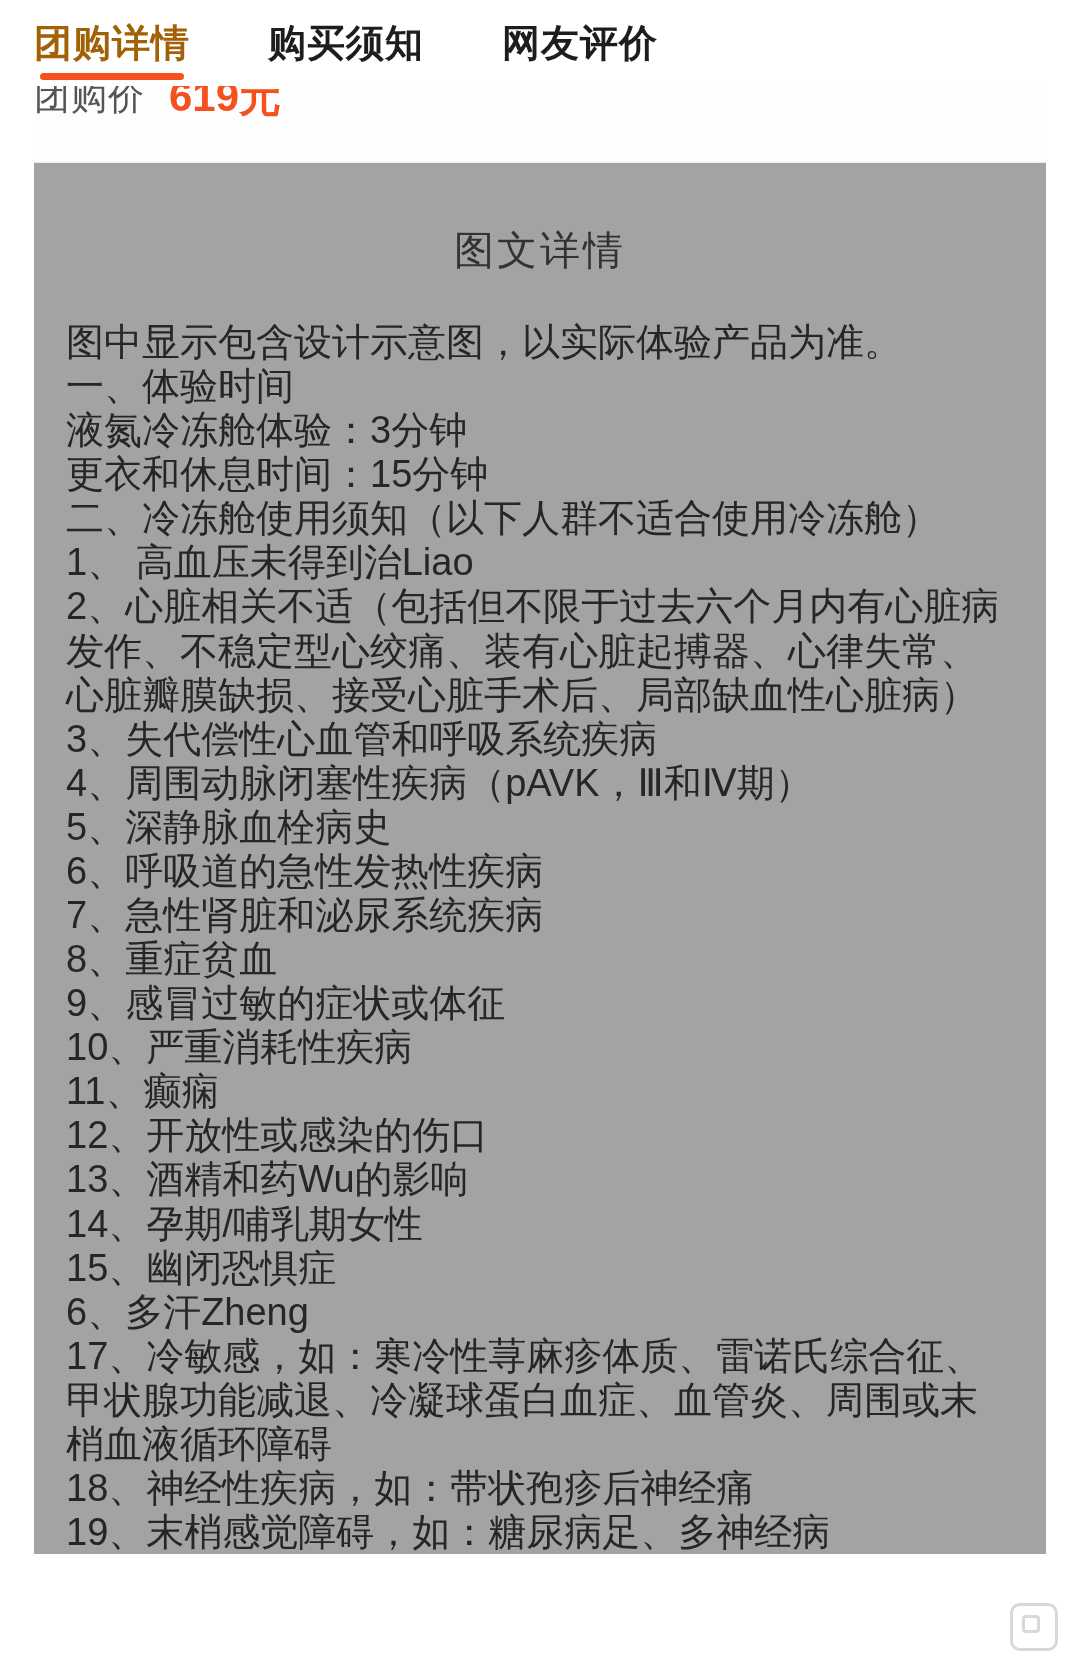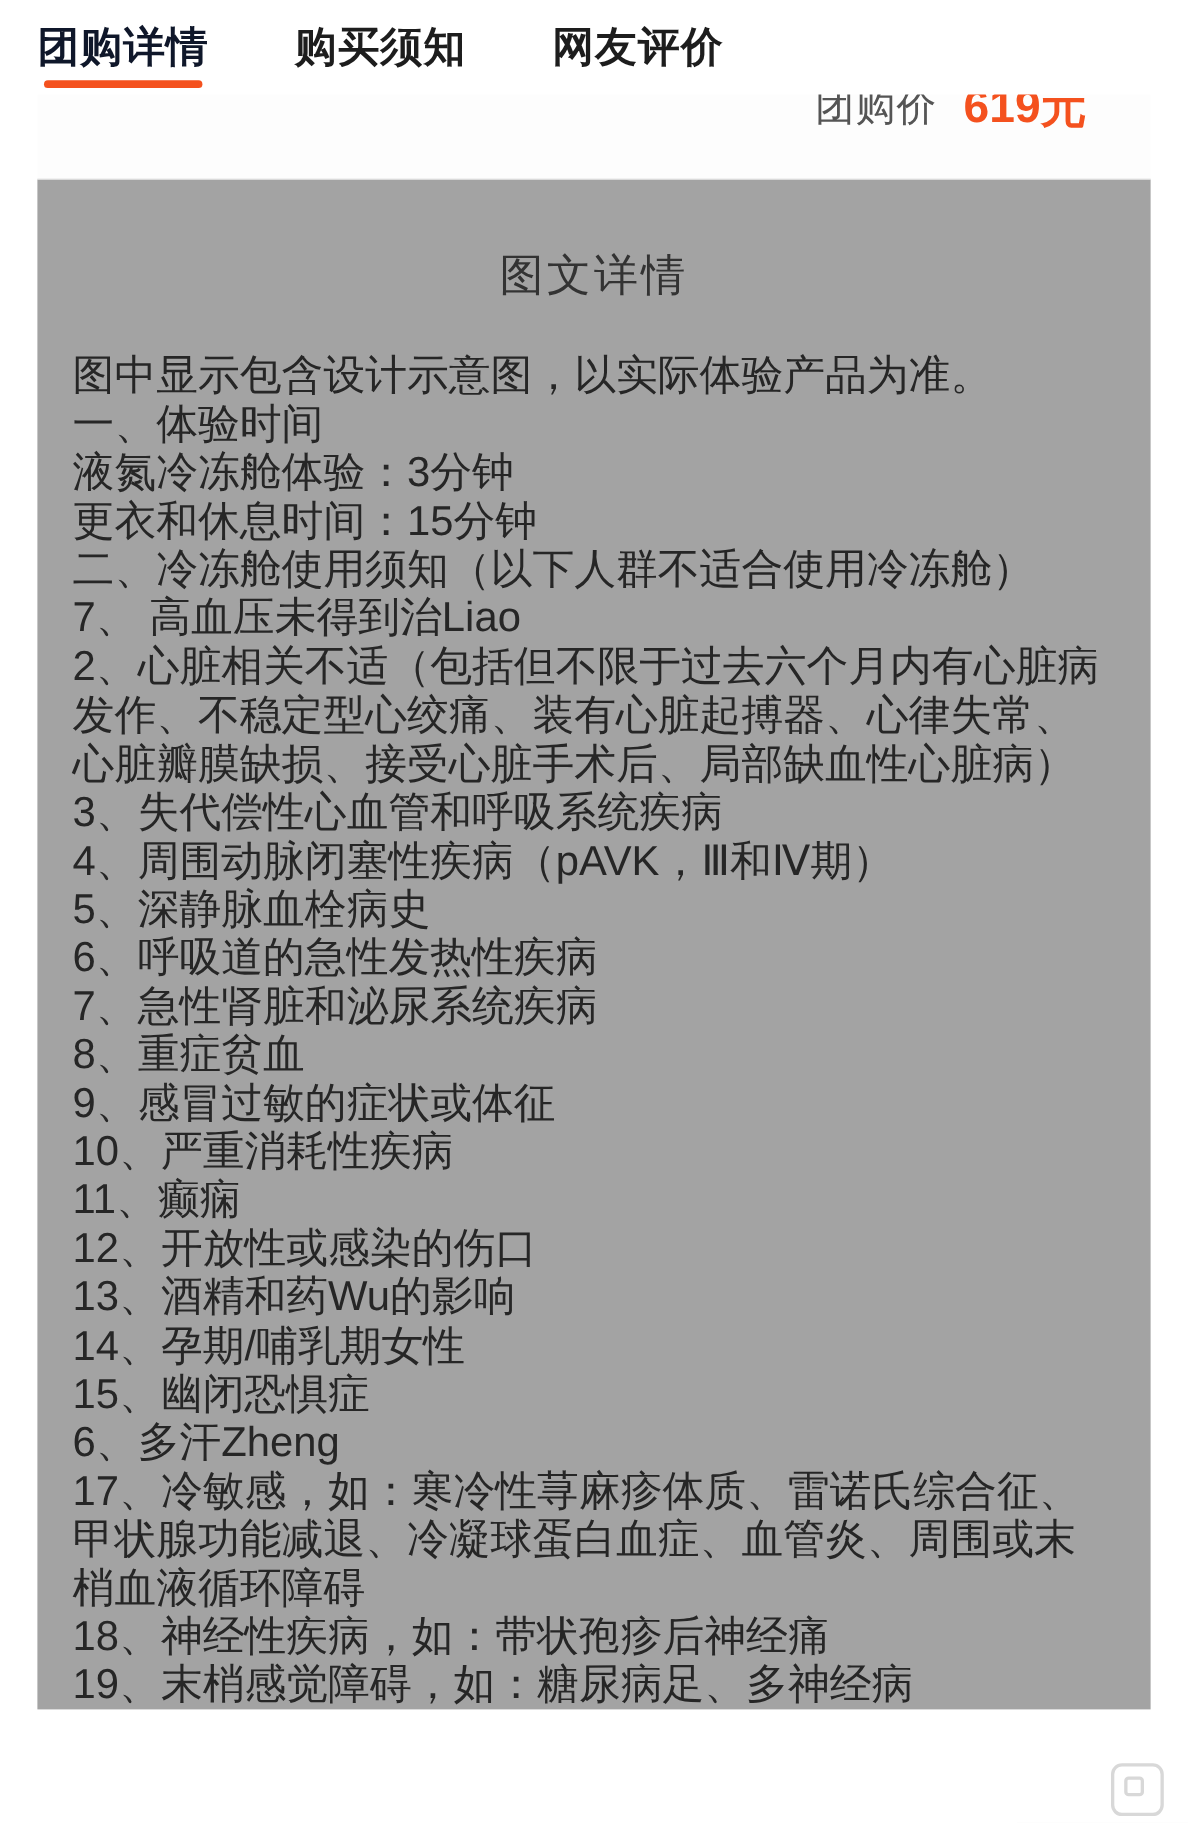--- a/index.html
+++ b/index.html
@@ -35,21 +35,21 @@
     font-size: 38px;
     font-weight: bold;
     color: #1d1d1d;
     margin-right: 78px;
     position: relative;
     line-height: 86px;
     letter-spacing: 1px;
     white-space: nowrap;
   }
   .tab.active {
-    color: #0f172a;
+    color: #a16207;
   }
   .tab.active .underline {
     position: absolute;
     left: 6px;
     right: 6px;
     bottom: 6px;
     height: 7px;
     border-radius: 4px;
     background: #f4511e;
   }
@@ -64,21 +64,21 @@
     overflow: hidden;
   }
   .price-strip-inner {
     position: absolute;
     left: 0;
     right: 0;
     top: -44px;
     height: 110px;
     display: flex;
     align-items: center;
-    justify-content: flex-end;
+    justify-content: flex-start;
     padding-right: 58px;
     box-sizing: border-box;
   }
   .price-label {
     font-size: 36px;
     color: #555555;
     margin-right: 24px;
     letter-spacing: 1px;
   }
   .price-value {
@@ -163,21 +163,21 @@
   </div>
 
   <div class="detail-card">
     <div class="detail-title">图文详情</div>
     <div class="detail-body">
       <p>图中显示包含设计示意图，以实际体验产品为准。</p>
       <p>一、体验时间</p>
       <p>液氮冷冻舱体验：3分钟</p>
       <p>更衣和休息时间：15分钟</p>
       <p>二、冷冻舱使用须知（以下人群不适合使用冷冻舱）</p>
-      <p>7、 高血压未得到治Liao</p>
+      <p>1、 高血压未得到治Liao</p>
       <p>2、心脏相关不适（包括但不限于过去六个月内有心脏病发作、不稳定型心绞痛、装有心脏起搏器、心律失常、心脏瓣膜缺损、接受心脏手术后、局部缺血性心脏病）</p>
       <p>3、失代偿性心血管和呼吸系统疾病</p>
       <p>4、周围动脉闭塞性疾病（pAVK，Ⅲ和Ⅳ期）</p>
       <p>5、深静脉血栓病史</p>
       <p>6、呼吸道的急性发热性疾病</p>
       <p>7、急性肾脏和泌尿系统疾病</p>
       <p>8、重症贫血</p>
       <p>9、感冒过敏的症状或体征</p>
       <p>10、严重消耗性疾病</p>
       <p>11、癫痫</p>

